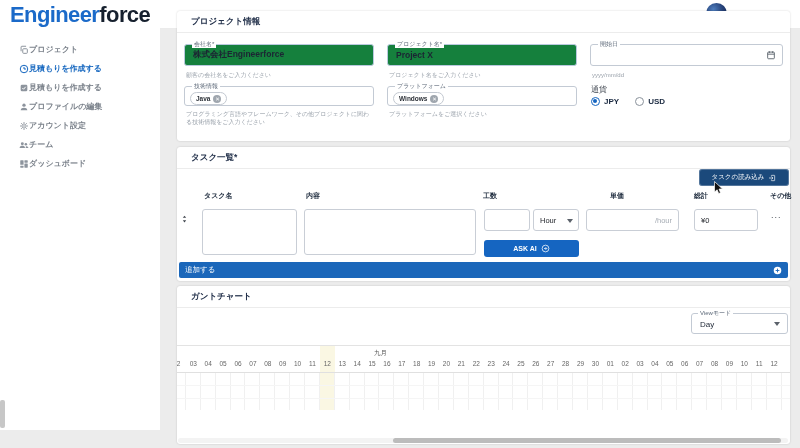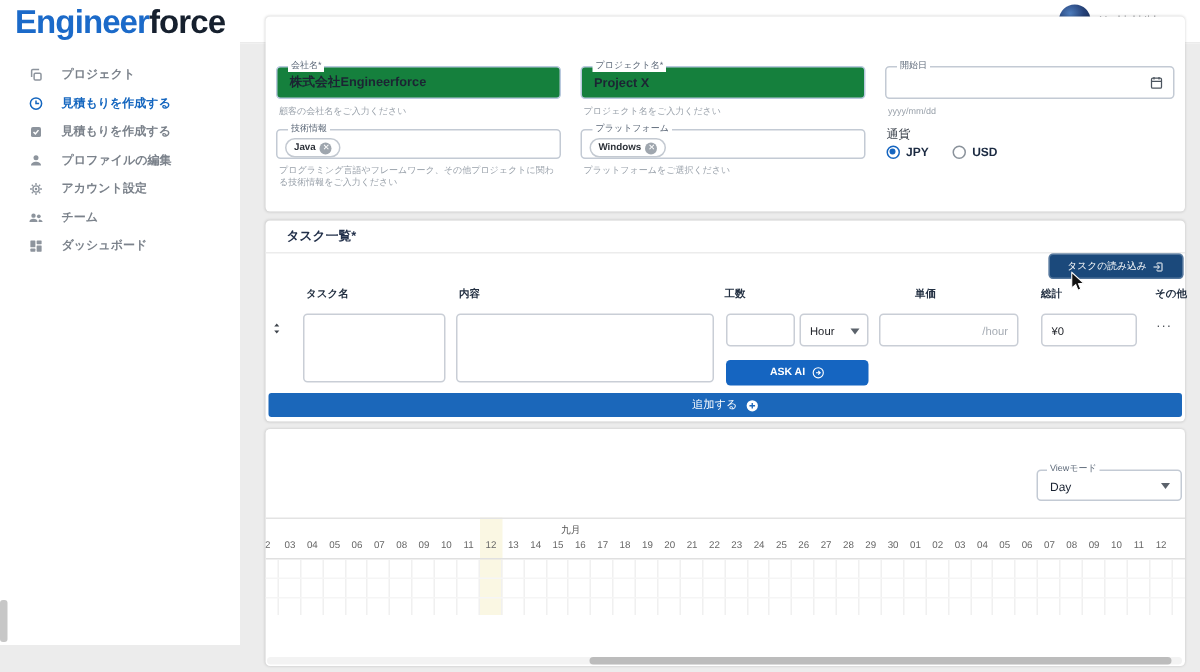--- a/index.html
+++ b/index.html
@@ -4,21 +4,21 @@
 <style>
   html,body{margin:0;padding:0}
   body{width:800px;height:448px;position:relative;overflow:hidden;background:#ececec;
        font-family:"Liberation Sans","DejaVu Sans",sans-serif;-webkit-font-smoothing:antialiased}
 
   
   .sidebar{position:absolute;left:0;top:0;width:160px;height:430px;background:#fff;z-index:2}
   .logo{position:absolute;left:10px;top:2px;font-size:22px;font-weight:800;letter-spacing:-.6px;white-space:nowrap}
   .logo .p1{color:#1b6ac9}.logo .p2{color:#16202e}
   .menu{position:absolute;top:40px;left:0;right:0;margin:0;padding:0;list-style:none}
-  .menu-item{display:flex;align-items:center;gap:12px;padding:4px 0 4px 19px;cursor:pointer}
+  .menu-item{display:flex;align-items:center;gap:0;padding:4px 0 4px 19px;cursor:pointer}
   .menu-item svg{width:10px;height:10px;color:#8d949d;flex:0 0 auto}
   .menu-item span{font-size:8px;color:#7b828b;font-weight:600;white-space:nowrap}
   .menu-item.active svg{color:#1466bf}
   .menu-item.active span{color:#1466bf}
   .side-scroll{position:absolute;left:0;top:400px;width:5px;height:28px;background:#c7c7c7;border-radius:2px;z-index:3}
 
   
   .topbar{position:absolute;left:160px;top:0;width:640px;height:28px;background:#fff;border-bottom:1px solid #ebebeb}
   .avatar{position:absolute;left:546px;top:3px;width:21px;height:21px;border-radius:50%;
           background:radial-gradient(circle at 35% 30%,#4e7dbd 0%,#27437a 45%,#101f43 100%);cursor:pointer}
@@ -72,21 +72,21 @@
   .unit-sel .val{position:absolute;left:6px;top:6px;font-size:7.5px;color:#22252b}
   .unit-sel .tri-down{position:absolute;right:5px;top:9px}
   #in-price{left:409px;width:93px;text-align:right;padding:0 6px}
   #in-price::placeholder{color:#a7adb5}
   #in-total{left:517px;width:64px;padding:0 6px}
   .more{position:absolute;left:594px;top:63px;font-size:9px;letter-spacing:1px;color:#4c5158;cursor:pointer}
   .askai-btn{position:absolute;left:307px;top:93px;width:95px;height:17px;background:#1565c1;border:0;border-radius:3px;
              color:#fff;font-size:7px;font-weight:700;display:flex;align-items:center;justify-content:center;gap:4px;cursor:pointer;font-family:inherit}
   .askai-btn svg{width:9px;height:9px}
   .add-btn{position:absolute;left:2px;top:115px;width:609px;height:16px;background:#1b67ba;border:0;border-radius:2px;
-           color:#fff;font-size:7.5px;display:flex;align-items:center;justify-content:center;gap:5px;cursor:pointer;font-family:inherit}
+           color:#fff;font-size:7.5px;display:flex;align-items:center;justify-content:space-between;gap:5px;cursor:pointer;font-family:inherit}
   .add-btn svg{width:9px;height:9px}
   .cursor{position:absolute;left:536px;top:34px;width:10px;height:14px;z-index:6}
 
   
   .view-sel{position:absolute;left:514px;top:27px;width:97px;height:21px;border:1px solid #c3cad4;border-radius:3px;
             box-sizing:border-box;cursor:pointer;background:#fff}
   .view-sel .f-label{top:-4px;left:6px}
   .view-sel .val{position:absolute;left:8px;top:6px;font-size:8px;color:#1b2433}
   .view-sel .tri-down{position:absolute;right:7px;top:8px}
   .g-topline{position:absolute;left:0;top:59px;width:613px;border-top:1px solid #e3e3e3}
@@ -167,20 +167,21 @@
 </div>
 <div class="side-scroll"></div>
 
 <div class="topbar">
   <div class="avatar"></div>
   <div class="user-name">Yoshiaki Iida</div>
   <div class="tri-down"></div>
 </div>
 
 <div class="panel" id="panel-project">
+  <div class="panel-title">プロジェクト情報</div>
 
   <div class="f-box blue" style="left:7px;top:33px;width:190px">
     <span class="f-label">会社名*</span>
     <input class="f-input" value="株式会社Engineerforce" style="">
   </div>
   <div class="helper" style="left:9px;top:60px">顧客の会社名をご入力ください</div>
 
   <div class="f-box blue" style="left:210px;top:33px;width:190px">
     <span class="f-label">プロジェクト名*</span>
     <input class="f-input" value="Project X" style="">
@@ -279,20 +280,21 @@
   <button class="add-btn">
     <span>追加する</span>
     <svg viewBox="0 0 24 24">
         <circle cx="12" cy="12" r="10" fill="#fff"></circle>
         <path d="M12 7v10M7 12h10" stroke="#1b67ba" stroke-width="2.4"></path>
       </svg>
   </button>
 </div>
 
 <div class="panel" id="panel-gantt">
+  <div class="panel-title">ガントチャート</div>
 
   <div class="view-sel">
     <span class="f-label">Viewモード</span>
     <span class="val">Day</span>
     <span class="tri-down"></span>
   </div>
 
   <div class="g-highlight"></div>
   <div class="g-topline"></div>
   <div class="g-month">九月</div>

